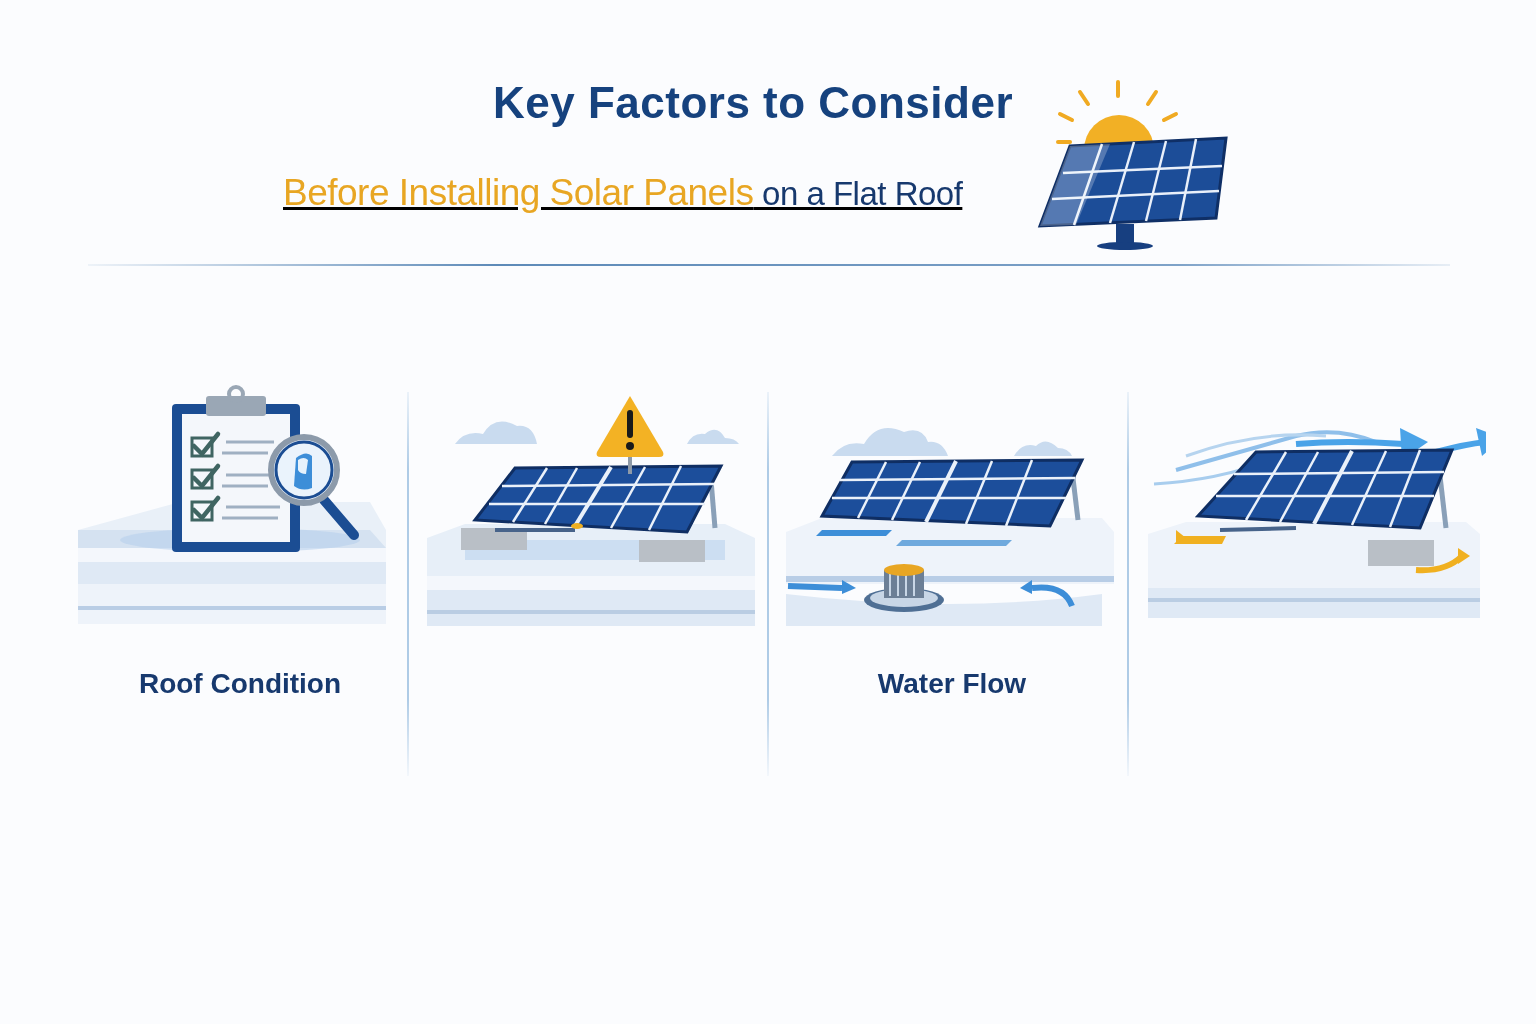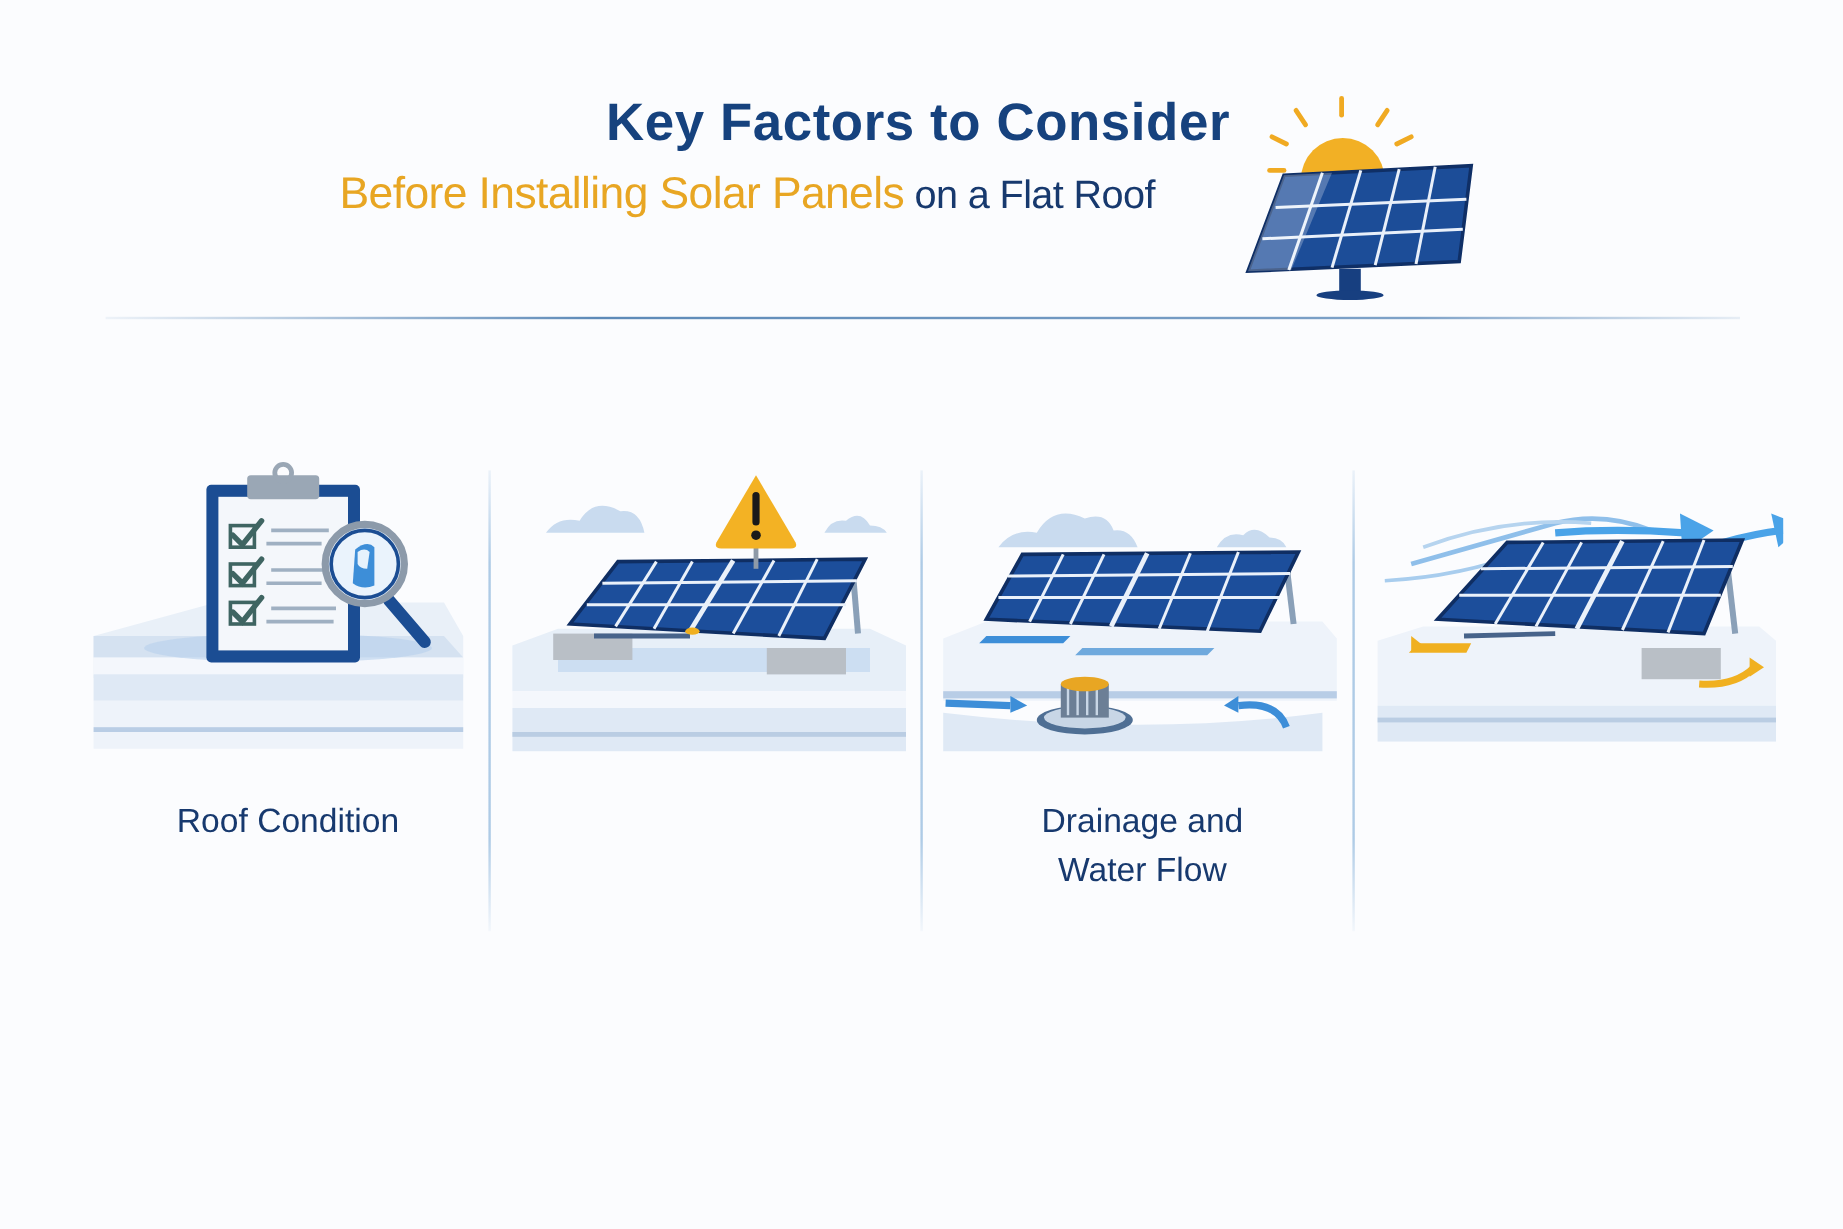--- a/index.html
+++ b/index.html
@@ -3,41 +3,41 @@
 <meta charset="utf-8">
 <style>
   html, body { margin:0; padding:0; }
   body {
     width:1536px; height:1024px; overflow:hidden;
     background:#fbfcfe;
     font-family:"Liberation Sans", sans-serif;
     position:relative;
   }
   .title {
-    position:absolute; left:12px; width:1506px; top:78px;
+    position:absolute; left:0; width:1506px; top:78px;
     text-align:center; font-size:44px; font-weight:bold; color:#16427e;
     letter-spacing:0.5px;
   }
   .subtitle {
-    position:absolute; left:283px; top:140px;
-    font-size:37px; white-space:nowrap; letter-spacing:-0.5px;
+    position:absolute; left:283px; top:172px;
+    font-size:37px; white-space:nowrap; letter-spacing:-0.5px;text-decoration:underline;
   }
   .subtitle .hl { color:#e8a623; }
   .subtitle .rest { color:#17396e; font-size:33px; }
   .hero-icon { position:absolute; left:1030px; top:78px; width:210px; height:180px; }
   .divider {
     position:absolute; left:88px; top:264px; width:1362px; height:2px;
     background:linear-gradient(90deg, rgba(120,160,200,0.1), #5d8ab8 30%, #7ea2c8 80%, rgba(150,180,210,0.2));
   }
   .cards { position:absolute; left:70px; top:380px; width:1420px; height:400px; }
   .card { position:absolute; top:0; width:340px; height:400px; }
   .card svg { position:absolute; left:0; top:0; }
   .card .label {
     position:absolute; left:0; width:100%; top:283px; text-align:center;
-    font-size:28px; line-height:41px; color:#17396e;
+    font-size:28px; line-height:41px; color:#17396e;font-weight:bold;
   }
   .vsep {
     position:absolute; top:392px; width:2px; height:384px;
     background:linear-gradient(180deg, rgba(170,200,230,0.2), #aecbe6 20%, #aecbe6 80%, rgba(170,200,230,0.1));
   }
 </style>
 </head>
 <body>
 
 <div class="title">Key Factors to Consider</div>
@@ -179,21 +179,20 @@
         <line x1="124" y1="192" x2="124" y2="216"></line>
           <line x1="132" y1="192" x2="132" y2="216"></line>
       </g>
       <ellipse cx="122" cy="190" rx="20" ry="6" fill="#e8a623"></ellipse>
       <path d="M6 206 L60 208" stroke="#3d8ed8" stroke-width="6" fill="none"></path>
       <polygon points="60,200 74,208 60,214" fill="#3d8ed8"></polygon>
       <path d="M250 208 Q282 204 290 226" stroke="#3d8ed8" stroke-width="6" fill="none"></path>
       <polygon points="250,200 238,208 250,214" fill="#3d8ed8"></polygon>
     </svg>
     <div class="label">
-        <div>Drainage and</div>
         <div>Water Flow</div>
       </div>
   </div>
 
   <div class="card" style="left:1076px">
     <svg width="340" height="270" viewBox="0 0 340 270">
       <path d="M30 90 Q100 70 150 56 Q190 46 230 62" stroke="#8fbfea" stroke-width="4" fill="none"></path>
       <path d="M40 76 Q110 50 180 56" stroke="#b6d4ef" stroke-width="3" fill="none"></path>
       <path d="M8 104 Q80 100 140 74" stroke="#a8cdee" stroke-width="3" fill="none"></path>
       <path d="M150 64 Q200 60 258 64" stroke="#4aa3e8" stroke-width="6" fill="none"></path>

